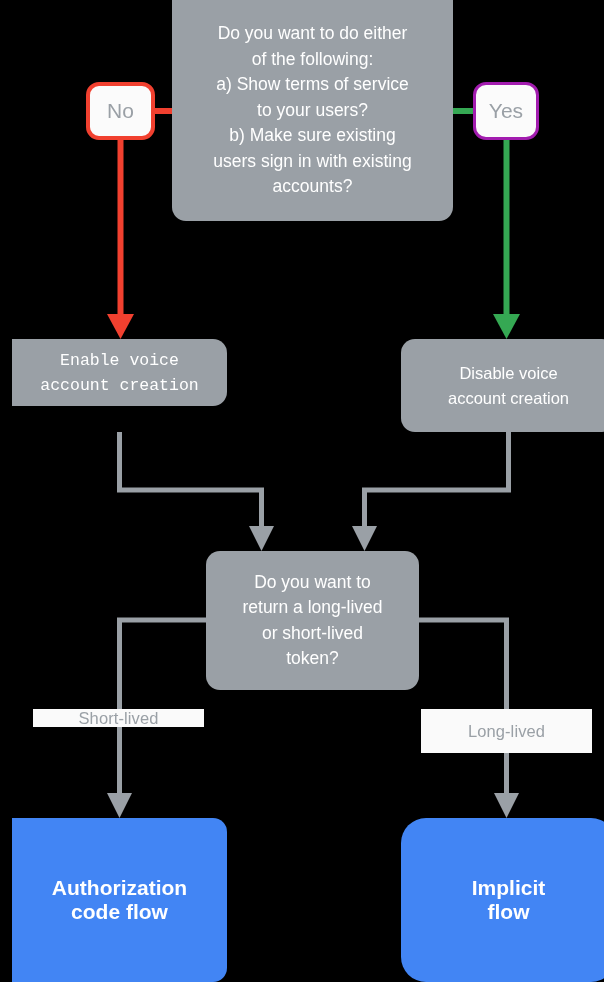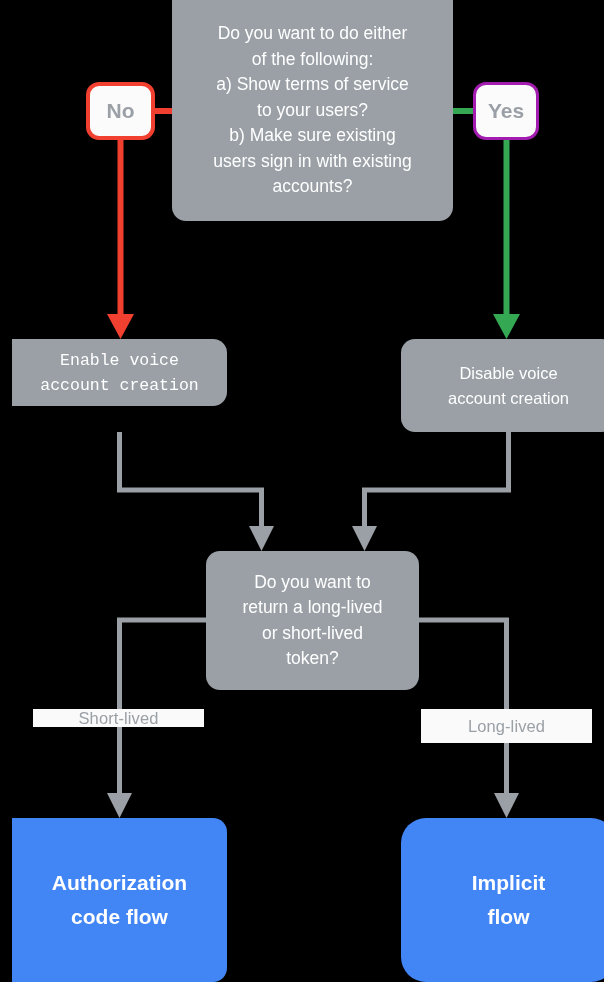--- a/index.html
+++ b/index.html
@@ -32,33 +32,33 @@
 
   
   #decision-token{left:194px;top:551px;width:213px;height:139px;padding:8px 8px;}
   #decision-token .txt{font-size:17.5px;line-height:25.5px;font-weight:400;}
 
   
   .edgelabel{position:absolute;box-sizing:border-box;background:#fafafa;color:#9aa0a6;
     display:flex;align-items:center;justify-content:center;
     font-size:16.5px;font-weight:500;letter-spacing:.1px;}
   #label-short{left:21px;top:709px;width:171px;height:18px;}
-  #label-long{left:409px;top:709px;width:171px;height:34px;}
+  #label-long{left:409px;top:709px;width:171px;height:44px;}
 
   
   .blue{background:#4285f4;color:#ffffff;font-weight:700;border-radius:25px;}
   #flow-auth{left:0px;top:818px;width:215px;height:164px;border-radius:14px 14px 0 0;}
   #flow-auth.node{border-radius:0 14px 14px 0;}
   #flow-implicit{left:389px;top:818px;width:215px;height:164px;}
-  .blue .txt{font-size:21px;line-height:34px;}
+  .blue .txt{font-size:21px;line-height:24px;}
 
   
   .badge{position:absolute;box-sizing:border-box;background:#fbfbfb;
     display:flex;align-items:center;justify-content:center;
-    border-radius:13px;font-size:21px;font-weight:700;color:#9aa0a6;}
+    border-radius:13px;font-size:21px;font-weight:400;color:#9aa0a6;}
   #badge-no{left:74px;top:82px;width:69px;height:58px;border:4px solid #f1402f;}
   #badge-yes{left:461px;top:82px;width:66px;height:58px;border:3px solid #a21caf;}
 </style>
 </head>
 <body>
 
 <div id="canvas">
 
   <svg class="wires" viewBox="0 0 604 982">
 

